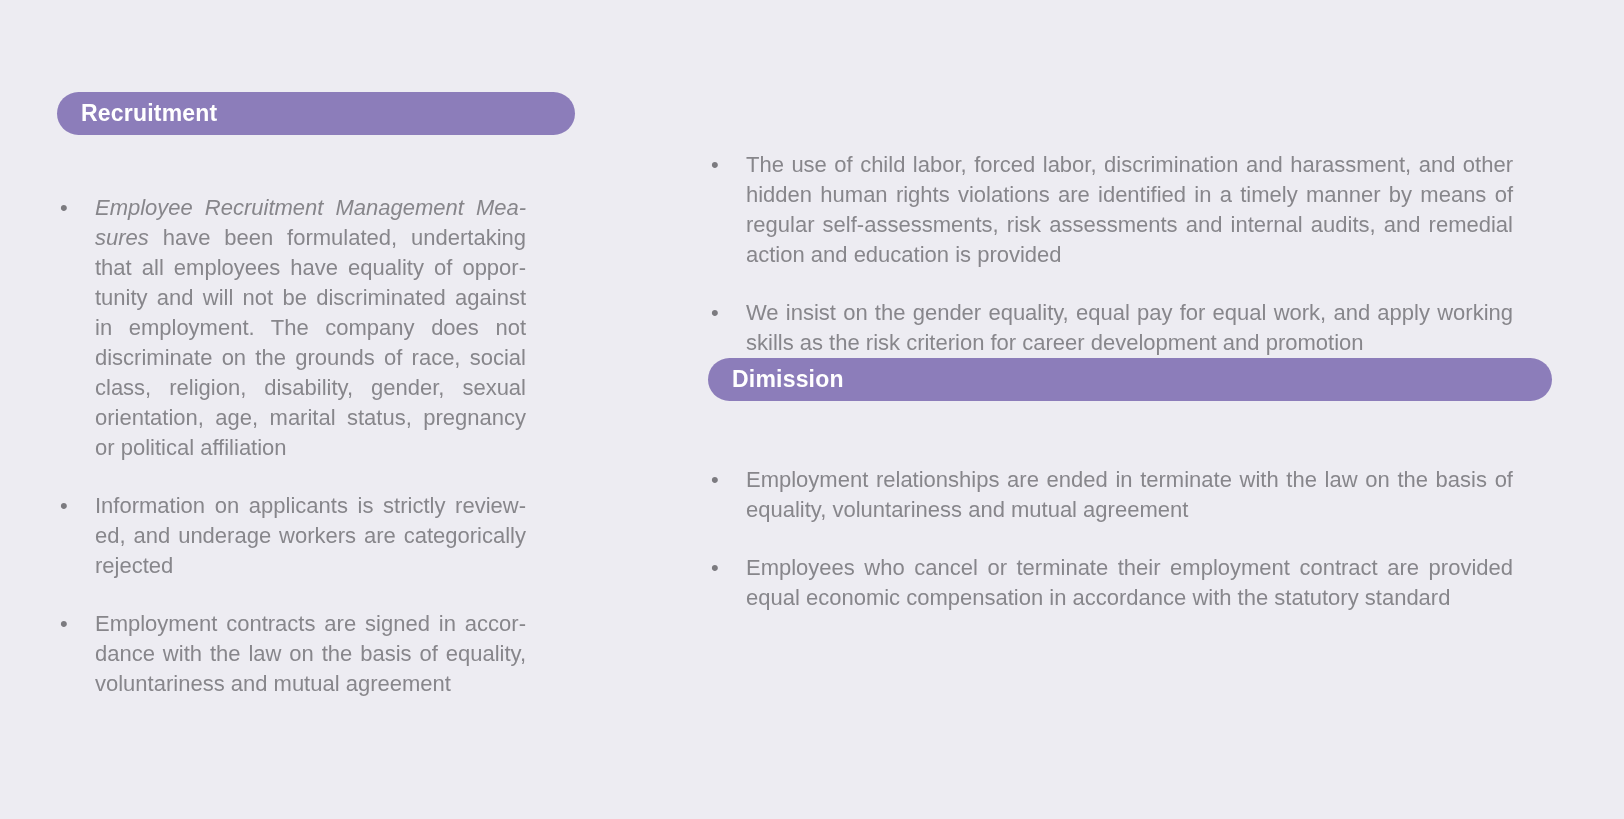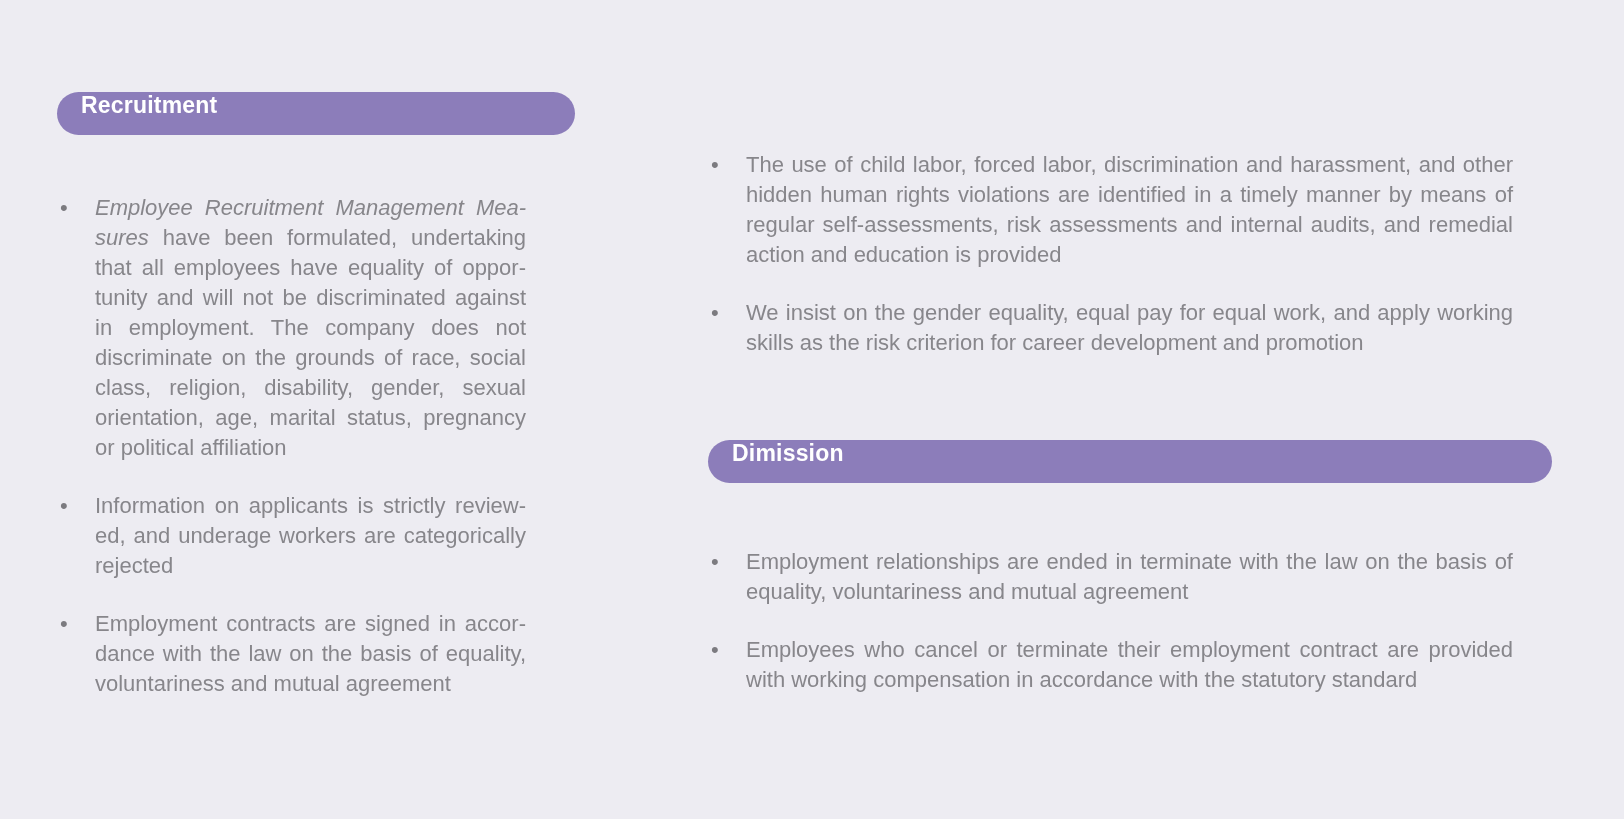--- a/index.html
+++ b/index.html
@@ -22,26 +22,27 @@
   .col { position: absolute; top: 92px; }
   .col-left  { left: 57px;  width: 518px; }
   .col-right { left: 708px; width: 844px; }
   .pill {
     width: 100%;
     height: 43px;
     border-radius: 21.5px;
     background: var(--accent);
     color: var(--header_text);
     display: flex;
+    align-items: center;
     padding: 0 24px;
     font-size: 23px;
     font-weight: bold;
     letter-spacing: 0.2px;
   }
-  .pill-dimission { margin-top: 82px; }
+  .pill-dimission { }
   ul.bullets {
     list-style: none;
     margin: 58px 0 0 38px;
     padding: 0;
   }
   ul.bullets-dim { margin-top: 64px; }
   .col-left  ul.bullets { width: 431px; }
   .col-right ul.bullets { width: 767px; }
   ul.bullets li {
     position: relative;
@@ -107,20 +108,20 @@
       <div class="pill pill-dimission">
         <span>Dimission</span>
       </div>
       <ul class="bullets bullets-dim">
         <li>
           <span class="dot">•</span>
           <span>Employment relationships are ended in terminate with the law on the basis of equality, voluntariness and mutual agreement</span>
         </li>
         <li>
           <span class="dot">•</span>
-          <span>Employees who cancel or terminate their employment contract are provided with working compensation in accordance with the statutory standard</span>
+          <span>Employees who cancel or terminate their employment contract are provided equal economic compensation in accordance with the statutory standard</span>
         </li>
       </ul>
     </section>
 
   </div>
 
 </div>
 
 </body></html>

